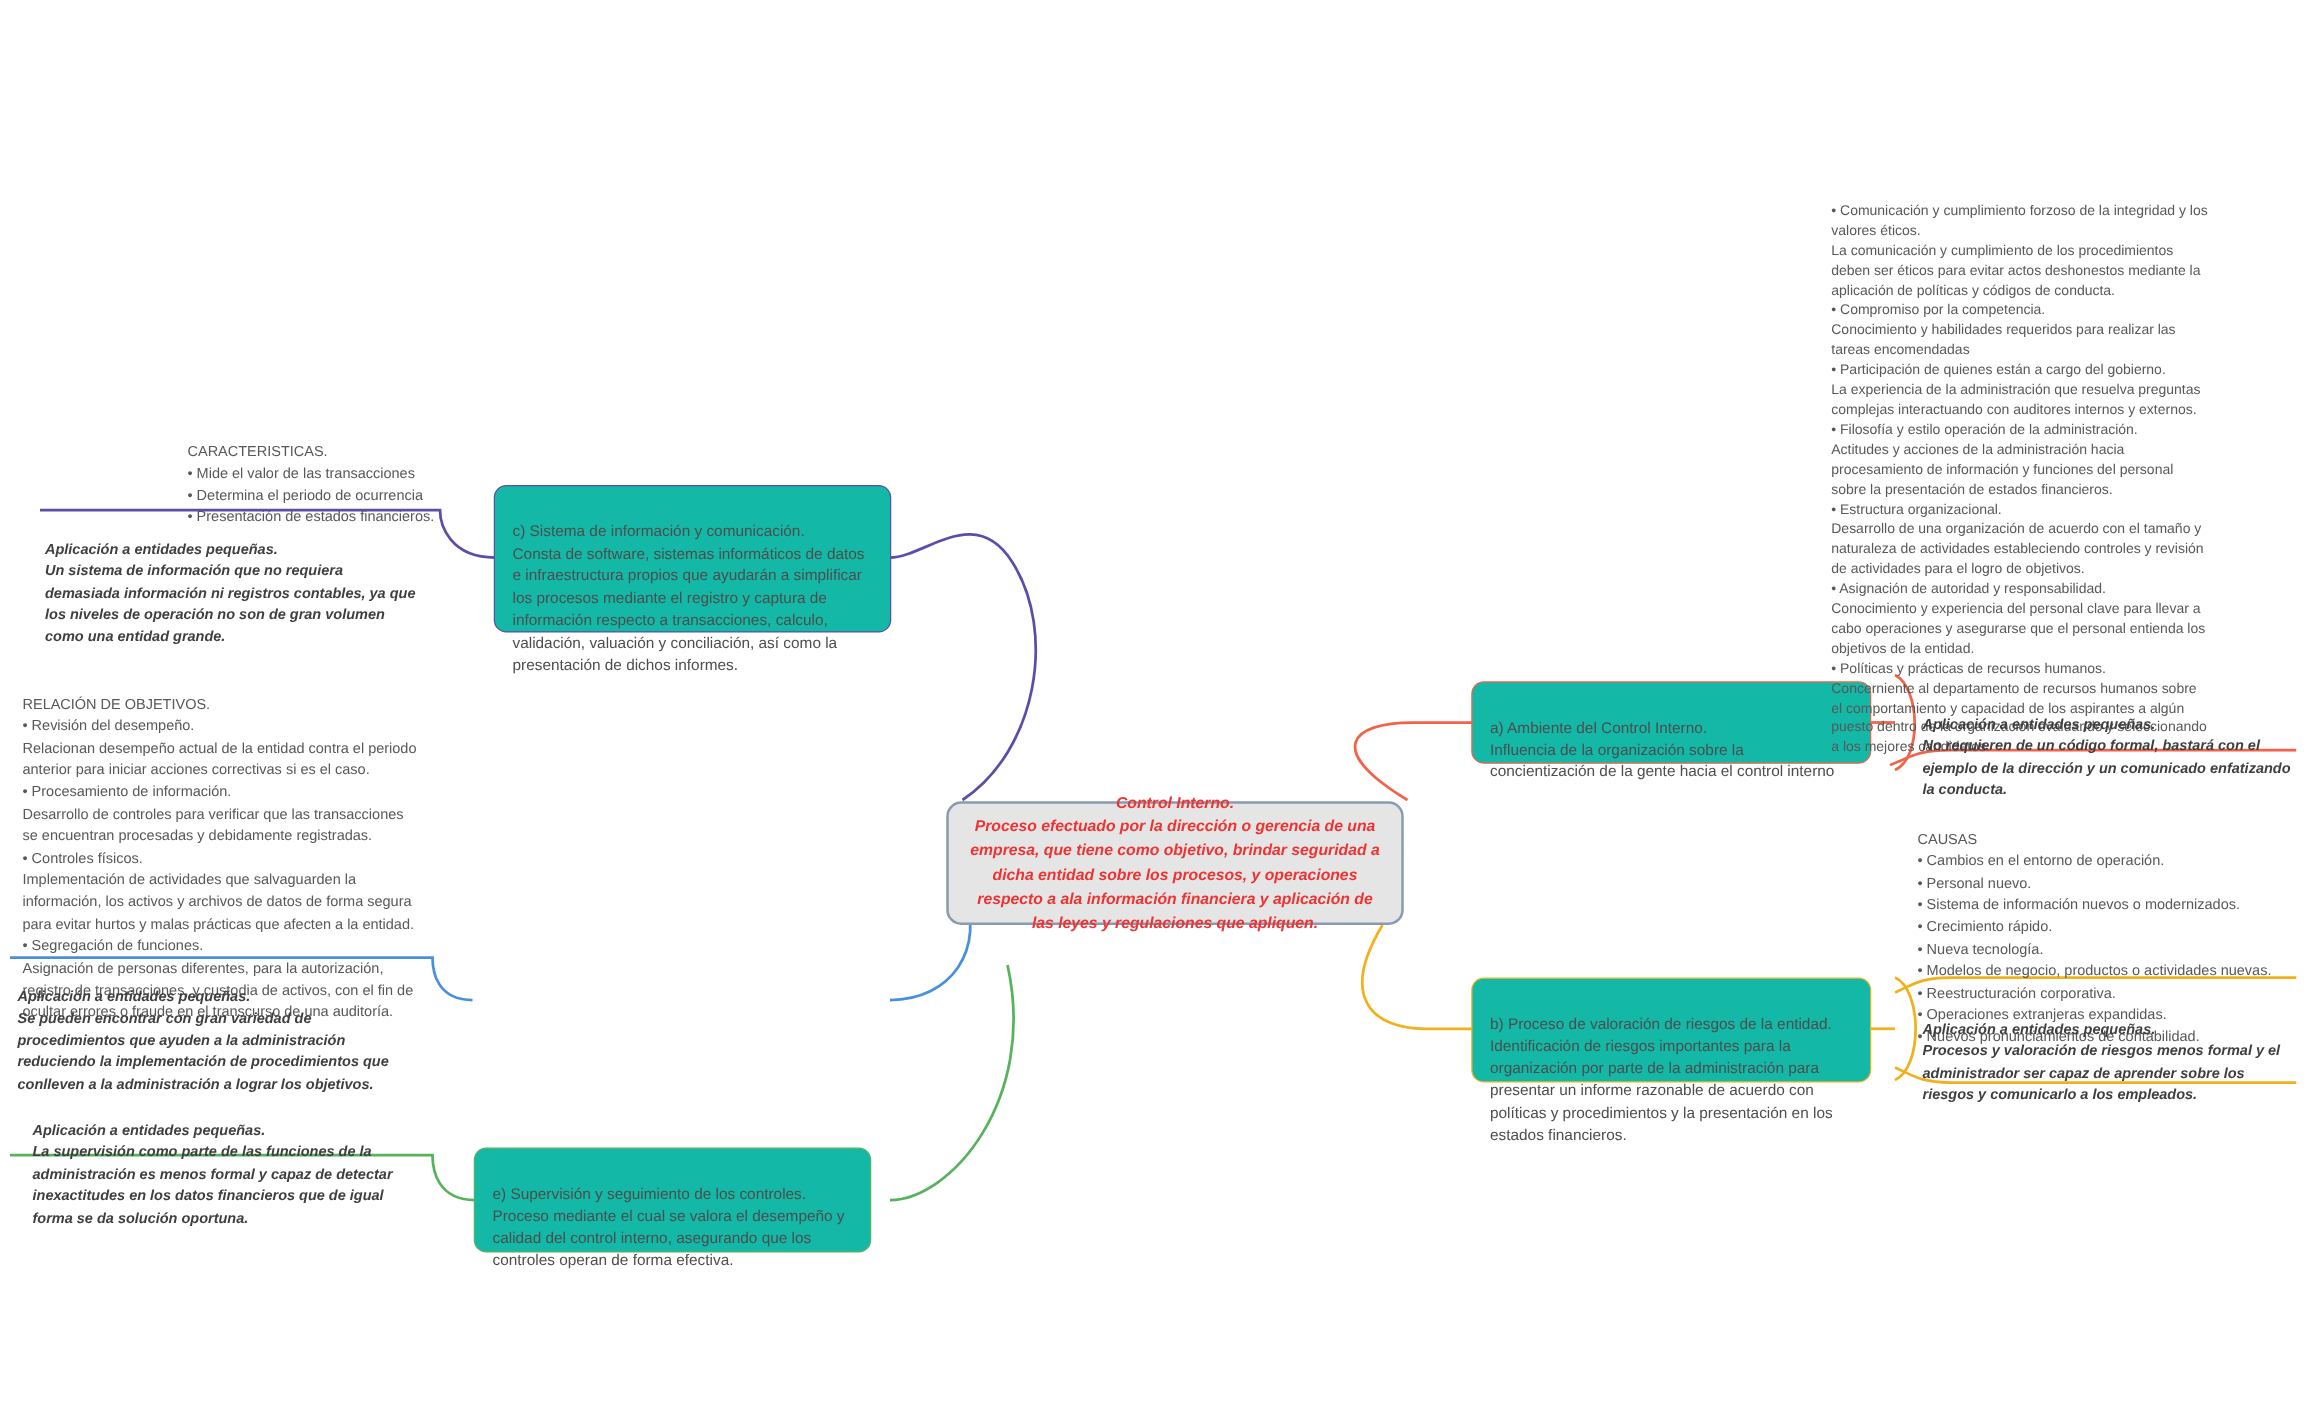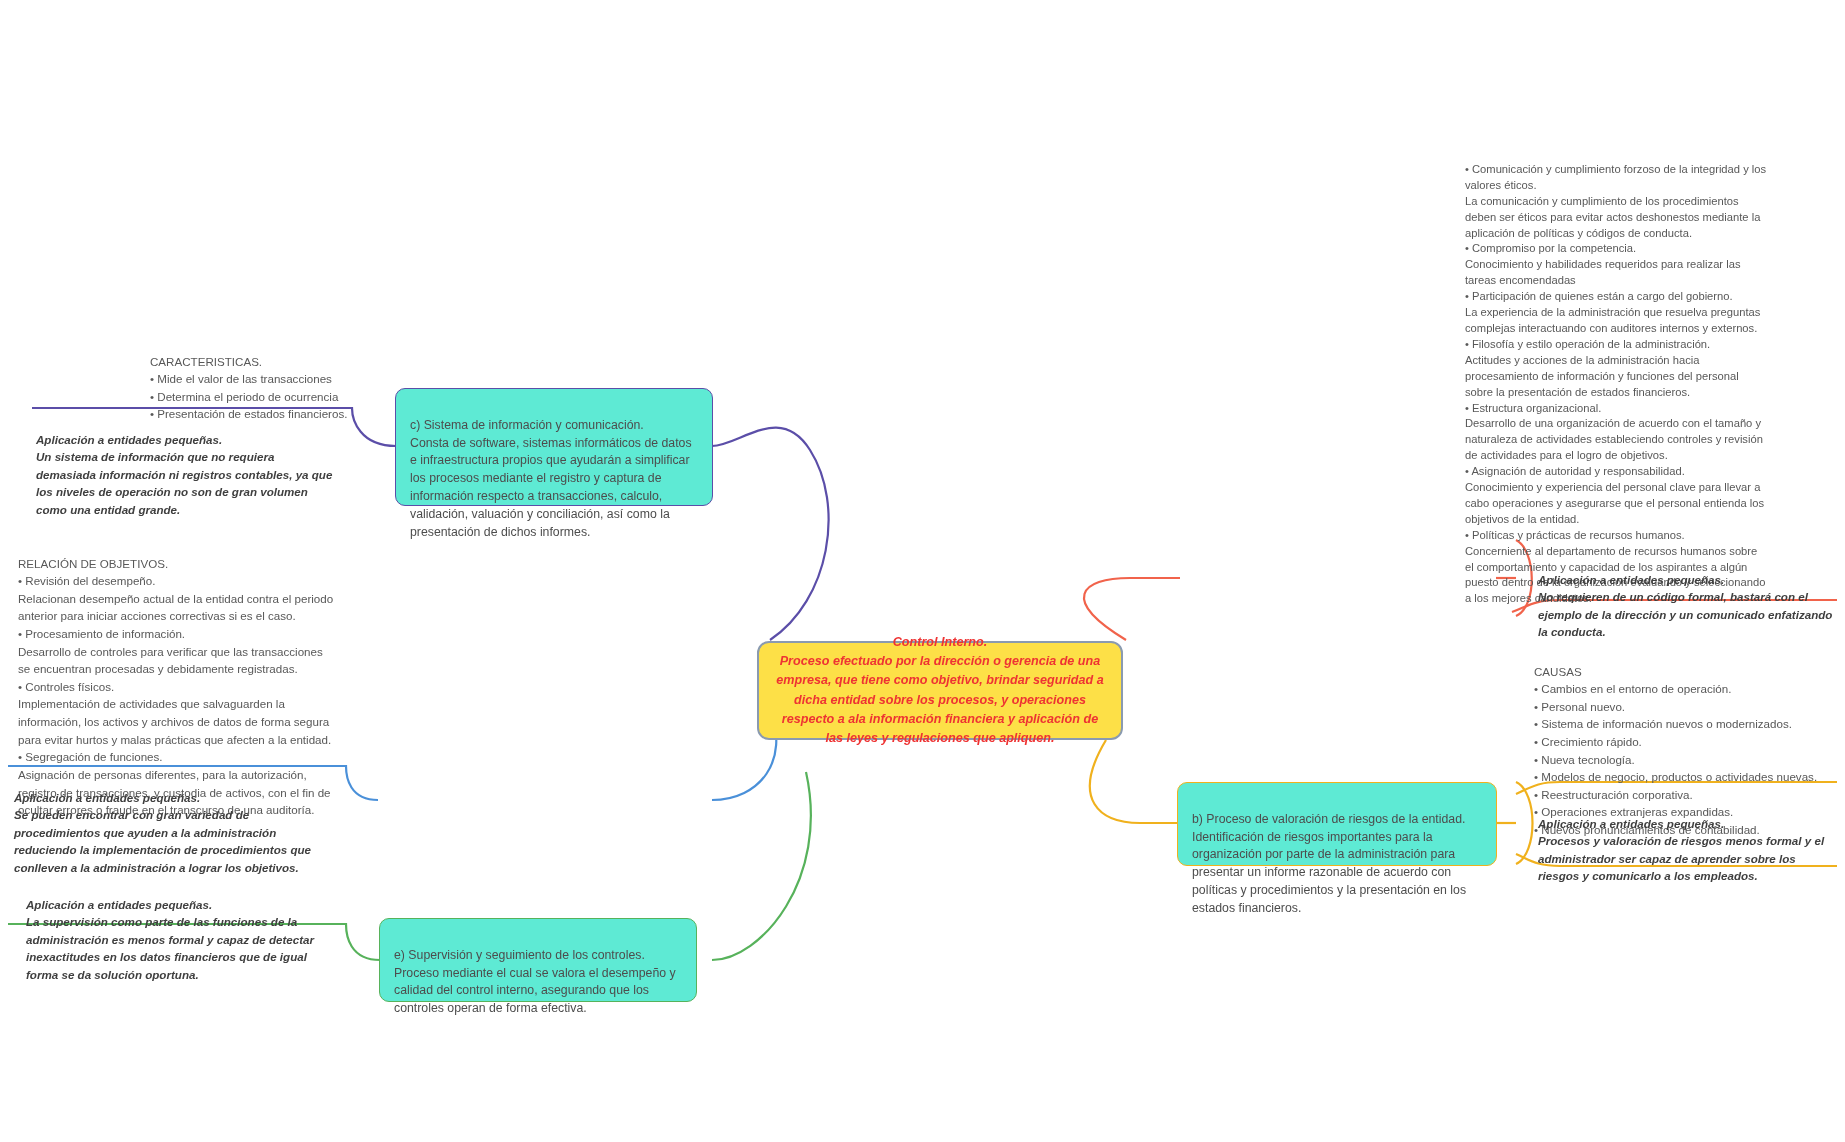--- a/index.html
+++ b/index.html
@@ -28,33 +28,33 @@
     height: 1142px;
     pointer-events: none;
   }
 
   
   .node {
     position: absolute;
     box-sizing: border-box;
     border: 1.6px solid #888;
     border-radius: 10px;
-    background: #5eead4;
+    background: #14b8a6;
     padding: 10px 14px 10px 14px;
     font-size: 12.3px;
     line-height: 1.45;
     color: #4d4d4d;
     white-space: pre-line;
   }
 
   
   #root-node {
     border: 2.2px solid #8a9ab0;
     border-radius: 12px;
-    background: #fde047;
+    background: #e5e5e5;
     text-align: center;
     color: #ee3333;
     font-style: italic;
     font-weight: bold;
     font-size: 12.6px;
     line-height: 1.52;
     display: flex;
     align-items: center;
     justify-content: center;
     padding: 8px 16px;
@@ -126,20 +126,24 @@
     <span>c) Sistema de información y comunicación.
 Consta de software, sistemas informáticos de datos e infraestructura propios que ayudarán a simplificar los procesos mediante el registro y captura de información respecto a transacciones, calculo, validación, valuación y conciliación, así como la presentación de dichos informes.</span>
   </div>
 
 
   <div class="node c-green" style="left:379px; top:918px; width:318px; height:84px;">
     <span>e) Supervisión y seguimiento de los controles.
 Proceso mediante el cual se valora el desempeño y calidad del control interno, asegurando que los controles operan de forma efectiva.</span>
   </div>
 
+  <div class="node c-red" style="left:1177px; top:545px; width:320px; height:66px;">
+    <span>a) Ambiente del Control Interno.
+Influencia de la organización sobre la concientización de la gente hacia el control interno</span>
+  </div>
 
   <div class="node c-amber" style="left:1177px; top:782px; width:320px; height:84px;">
     <span>b) Proceso de valoración de riesgos de la entidad.
 Identificación de riesgos importantes para la organización por parte de la administración para presentar un informe razonable de acuerdo con políticas y procedimientos y la presentación en los estados financieros.</span>
   </div>
 
   <div class="freetext" style="left:150px; top:335px; width:260px;">
     <span>CARACTERISTICAS.
 • Mide el valor de las transacciones
 • Determina el periodo de ocurrencia

